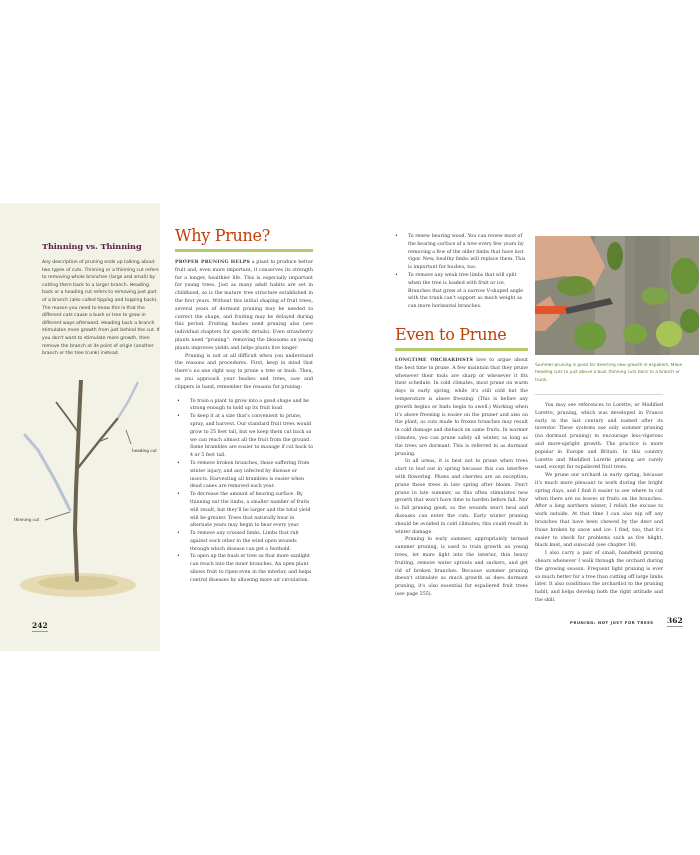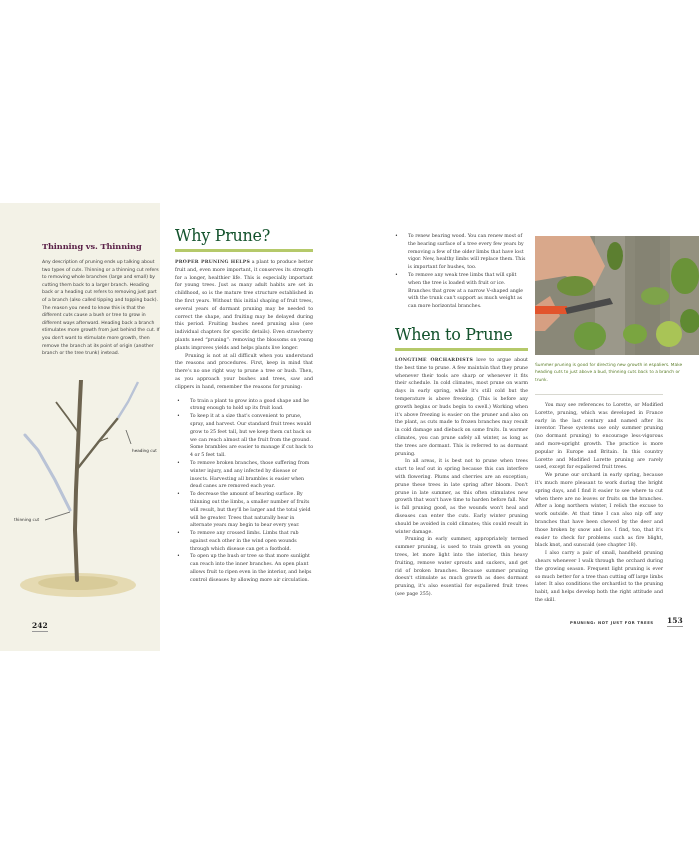--- a/index.html
+++ b/index.html
@@ -4,21 +4,21 @@
 <style>
   html, body { margin:0; padding:0; }
   body { width:700px; height:855px; background:#ffffff; position:relative; overflow:hidden; font-family:"DejaVu Serif", serif; color:#2a2a2a; }
   .sidebar { position:absolute; left:0; top:203px; width:160px; height:448px; background:#f3f2e7; }
   .sb-title { position:absolute; left:42px; top:241px; font-family:"DejaVu Serif", serif; font-weight:bold; font-size:8.2px; color:#5a2148; letter-spacing:-0.1px; white-space:nowrap; }
   .sb-body { position:absolute; left:42px; top:258px; width:118px; font-family:"DejaVu Sans", sans-serif; font-size:4.6px; line-height:7.6px; color:#3a3a3a; }
   .tree { position:absolute; left:0; top:380px; width:160px; height:230px; }
   .tree-label { position:absolute; font-family:"DejaVu Sans", sans-serif; font-size:4.2px; color:#333; white-space:nowrap; }
   .pnum { position:absolute; font-family:"DejaVu Serif", serif; font-weight:bold; font-size:7.5px; color:#222; }
   .pnum::after { content:""; display:block; width:100%; height:1px; background:#999; margin-top:1px; }
-  .h1 { position:absolute; font-family:"DejaVu Serif", serif; font-size:16px; color:#14532d; white-space:nowrap; letter-spacing:-0.3px; }
+  .h1 { position:absolute; font-family:"DejaVu Serif", serif; font-size:16px; color:#c2410c; white-space:nowrap; letter-spacing:-0.3px; }
   .gbar { position:absolute; height:3px; background:#b5c96a; }
   .col { position:absolute; font-family:"DejaVu Serif", serif; font-size:4.75px; line-height:7.8px; color:#3a3a3a; text-align:justify; }
   .col p { margin:0; }
   .col p.ind { text-indent:10px; }
   .lead { font-weight:bold; letter-spacing:0.3px; font-size:4.6px; }
   .col ul { margin:6px 0 0 0; padding:0 0 0 15px; list-style:none; }
   .col li { position:relative; text-align:left; }
   .col li::before { content:"•"; position:absolute; left:-13px; top:0; }
   .photo { position:absolute; left:535px; top:236px; width:164px; height:119px; overflow:hidden; background:#7b7a6c; }
   .caption { position:absolute; left:535px; top:361px; width:158px; font-family:"DejaVu Sans", sans-serif; font-size:4.3px; line-height:7.4px; color:#5b7d2a; }
@@ -72,21 +72,21 @@
   </ul>
 </div>
 
 <div class="col" style="left:393px;top:232px;width:135px;">
   <ul style="margin-top:0;">
     <li>To renew bearing wood. You can renew most of the bearing surface of a tree every few years by removing a few of the older limbs that have lost vigor. New, healthy limbs will replace them. This is important for bushes, too.</li>
     <li>To remove any weak tree limbs that will split when the tree is loaded with fruit or ice. Branches that grow at a narrow V-shaped angle with the trunk can't support as much weight as can more horizontal branches.</li>
   </ul>
 </div>
 
-<div class="h1" style="left:395px;top:325px;">When to Prune</div>
+<div class="h1" style="left:395px;top:325px;">Even to Prune</div>
 <div class="gbar" style="left:395px;top:348px;width:133px;"></div>
 
 <div class="col" style="left:395px;top:356px;width:133px;">
   <p><span class="lead">LONGTIME ORCHARDISTS</span><span> love to argue about the best time to prune. A few maintain that they prune whenever their tools are sharp or whenever it fits their schedule. In cold climates, most prune on warm days in early spring, while it's still cold but the temperature is above freezing. (This is before any growth begins or buds begin to swell.) Working when it's above freezing is easier on the pruner and also on the plant, as cuts made to frozen branches may result in cold damage and dieback on some fruits. In warmer climates, you can prune safely all winter, as long as the trees are dormant. This is referred to as dormant pruning.</span></p>
   <p class="ind">In all areas, it is best not to prune when trees start to leaf out in spring because this can interfere with flowering. Plums and cherries are an exception; prune these trees in late spring after bloom. Don't prune in late summer, as this often stimulates new growth that won't have time to harden before fall. Nor is fall pruning good, as the wounds won't heal and diseases can enter the cuts. Early winter pruning should be avoided in cold climates; this could result in winter damage.</p>
   <p class="ind">Pruning in early summer, appropriately termed summer pruning, is used to train growth on young trees, let more light into the interior, thin heavy fruiting, remove water sprouts and suckers, and get rid of broken branches. Because summer pruning doesn't stimulate as much growth as does dormant pruning, it's also essential for espaliered fruit trees (see page 255).</p>
 </div>
 
 <div class="photo">
   <svg width="164" height="119" viewBox="0 0 164 119">
@@ -111,13 +111,13 @@
 <div class="caption">Summer pruning is good for directing new growth in espaliers. Make heading cuts to just above a bud, thinning cuts back to a branch or trunk.</div>
 <div class="cap-rule"></div>
 
 <div class="col" style="left:535px;top:401px;width:128px;">
   <p class="ind">You may see references to Lorette, or Modified Lorette, pruning, which was developed in France early in the last century and named after its inventor. These systems use only summer pruning (no dormant pruning) to encourage less-vigorous and more-upright growth. The practice is more popular in Europe and Britain. In this country Lorette and Modified Lorette pruning are rarely used, except for espaliered fruit trees.</p>
   <p class="ind">We prune our orchard in early spring, because it's much more pleasant to work during the bright spring days, and I find it easier to see where to cut when there are no leaves or fruits on the branches. After a long northern winter, I relish the excuse to work outside. At that time I can also nip off any branches that have been chewed by the deer and those broken by snow and ice. I find, too, that it's easier to check for problems such as fire blight, black knot, and sunscald (see chapter 18).</p>
   <p class="ind">I also carry a pair of small, handheld pruning shears whenever I walk through the orchard during the growing season. Frequent light pruning is ever so much better for a tree than cutting off large limbs later. It also conditions the orchardist to the pruning habit, and helps develop both the right attitude and the skill.</p>
 </div>
 
 <div class="running">PRUNING: NOT JUST FOR TREES</div>
-<div class="pnum" style="left:667px;top:616px;">153</div>
+<div class="pnum" style="left:667px;top:616px;">362</div>
 
 </body></html>

